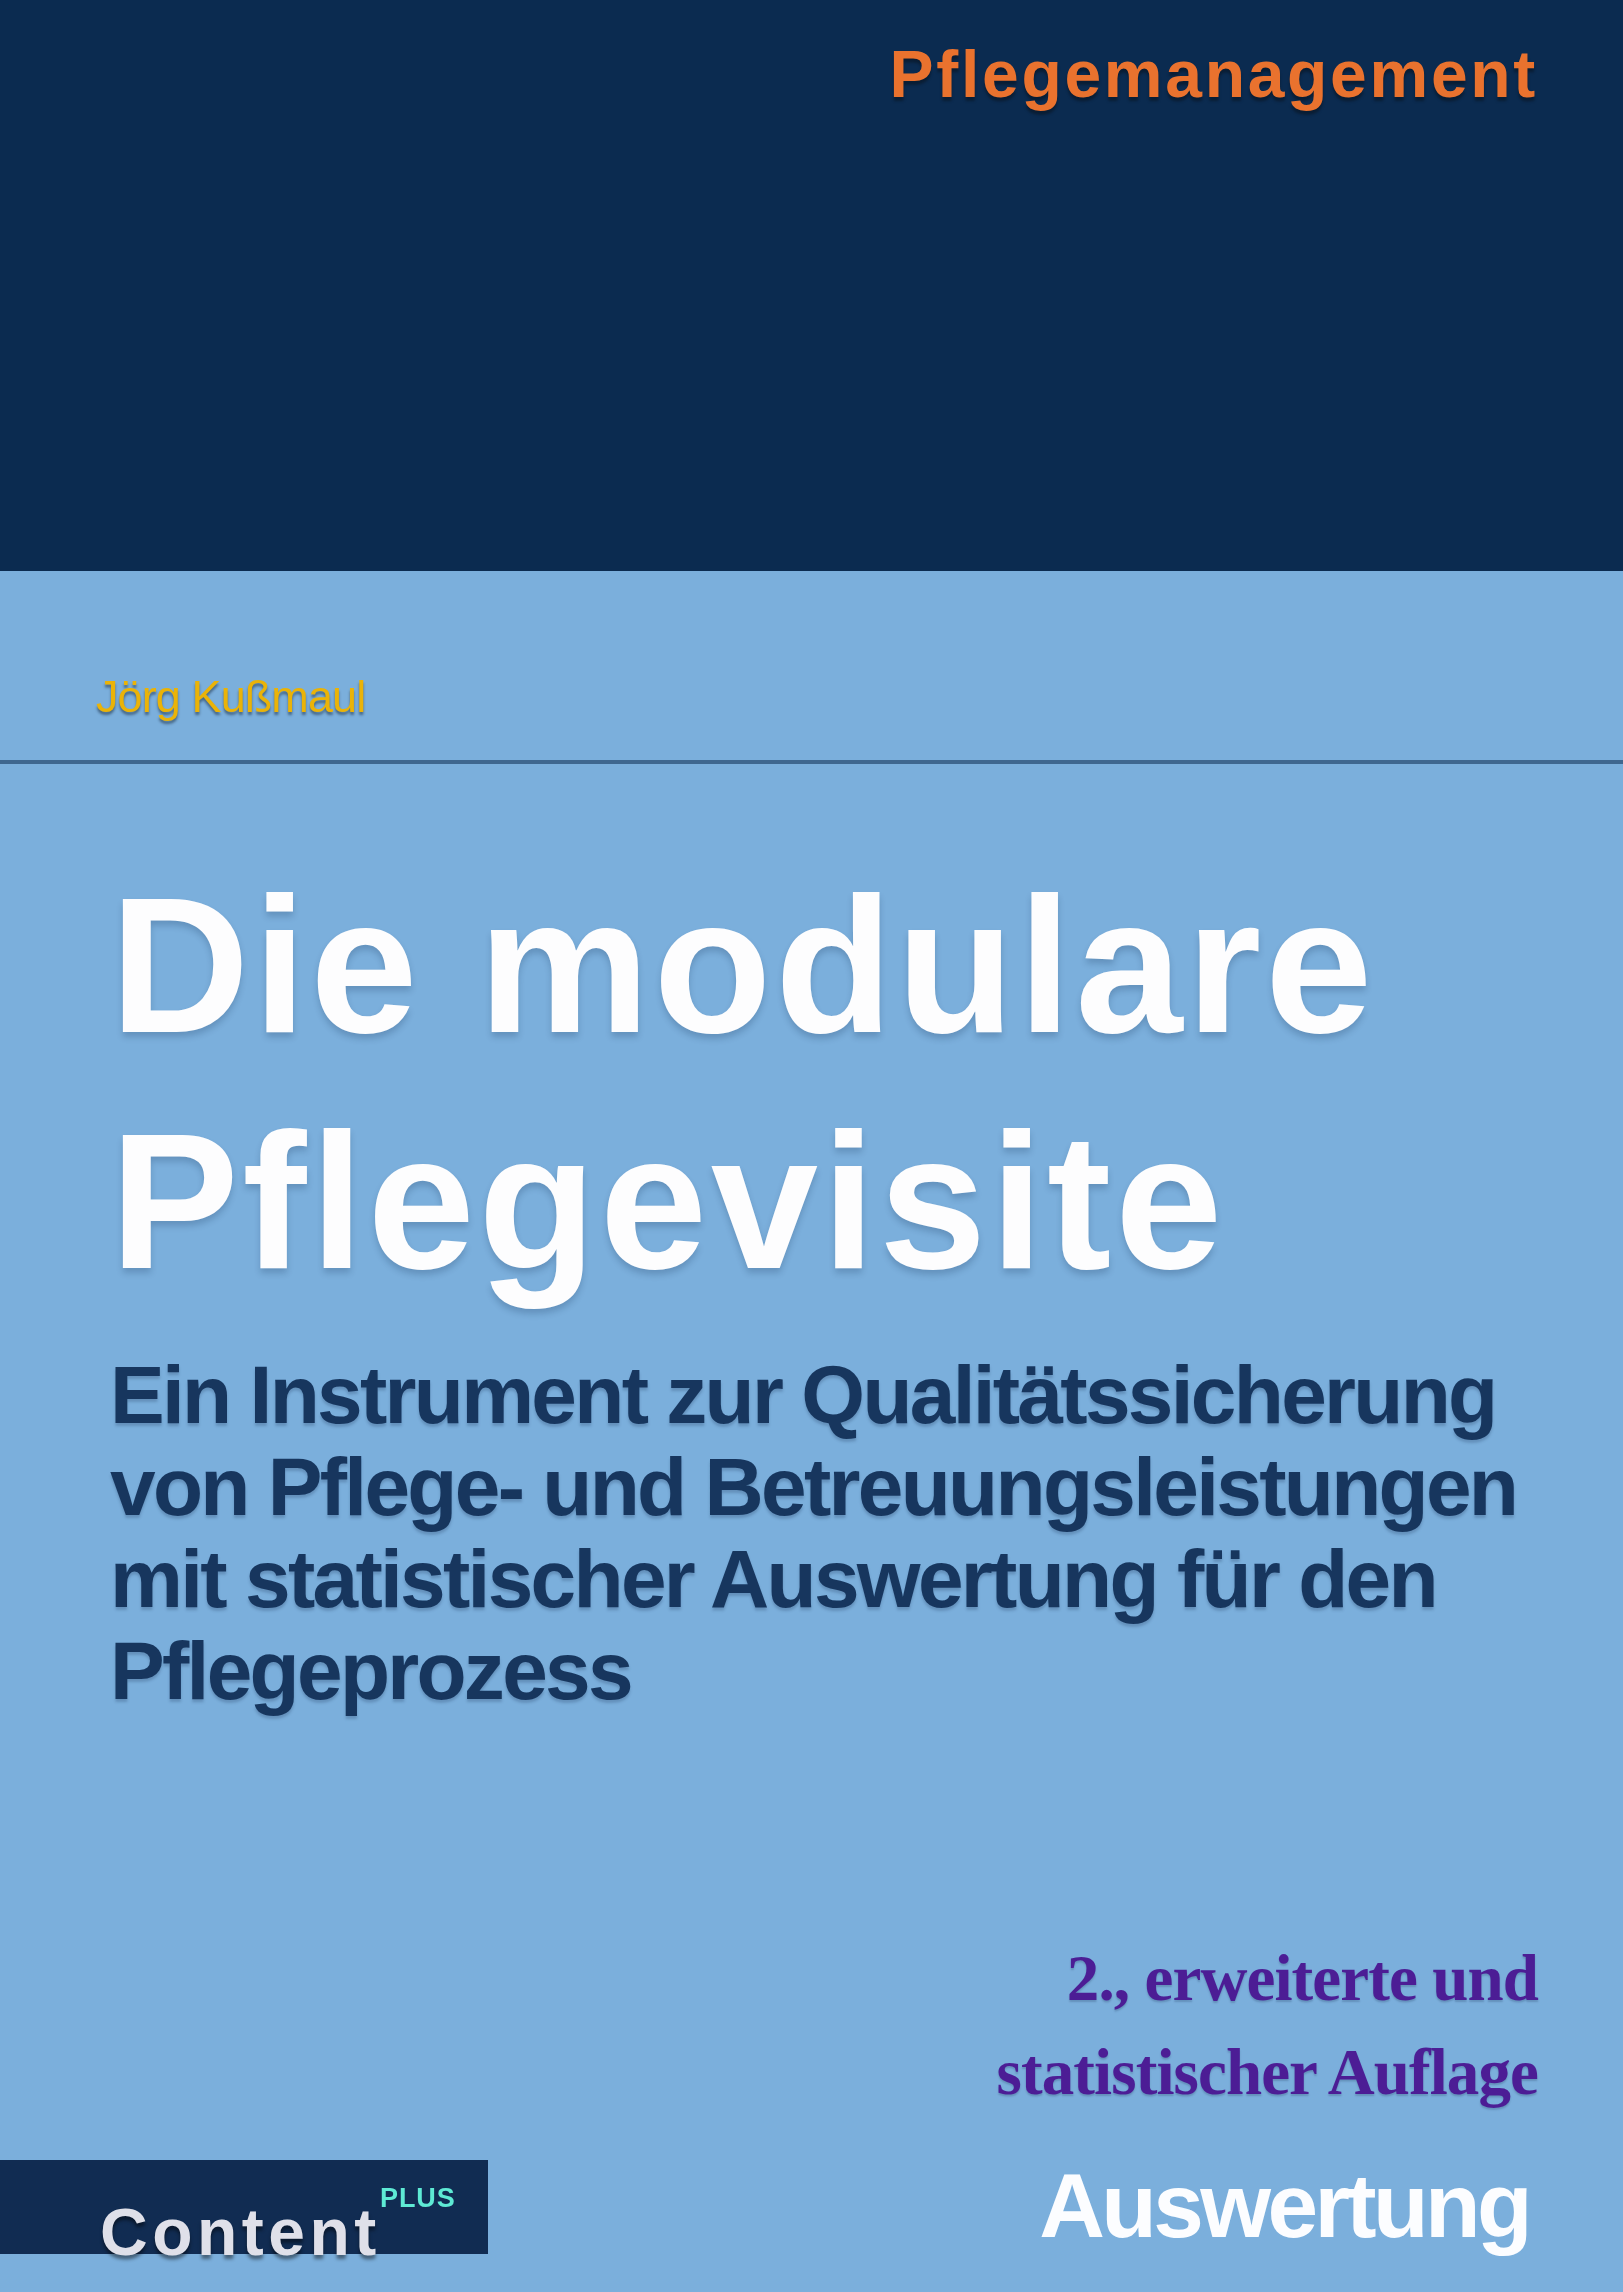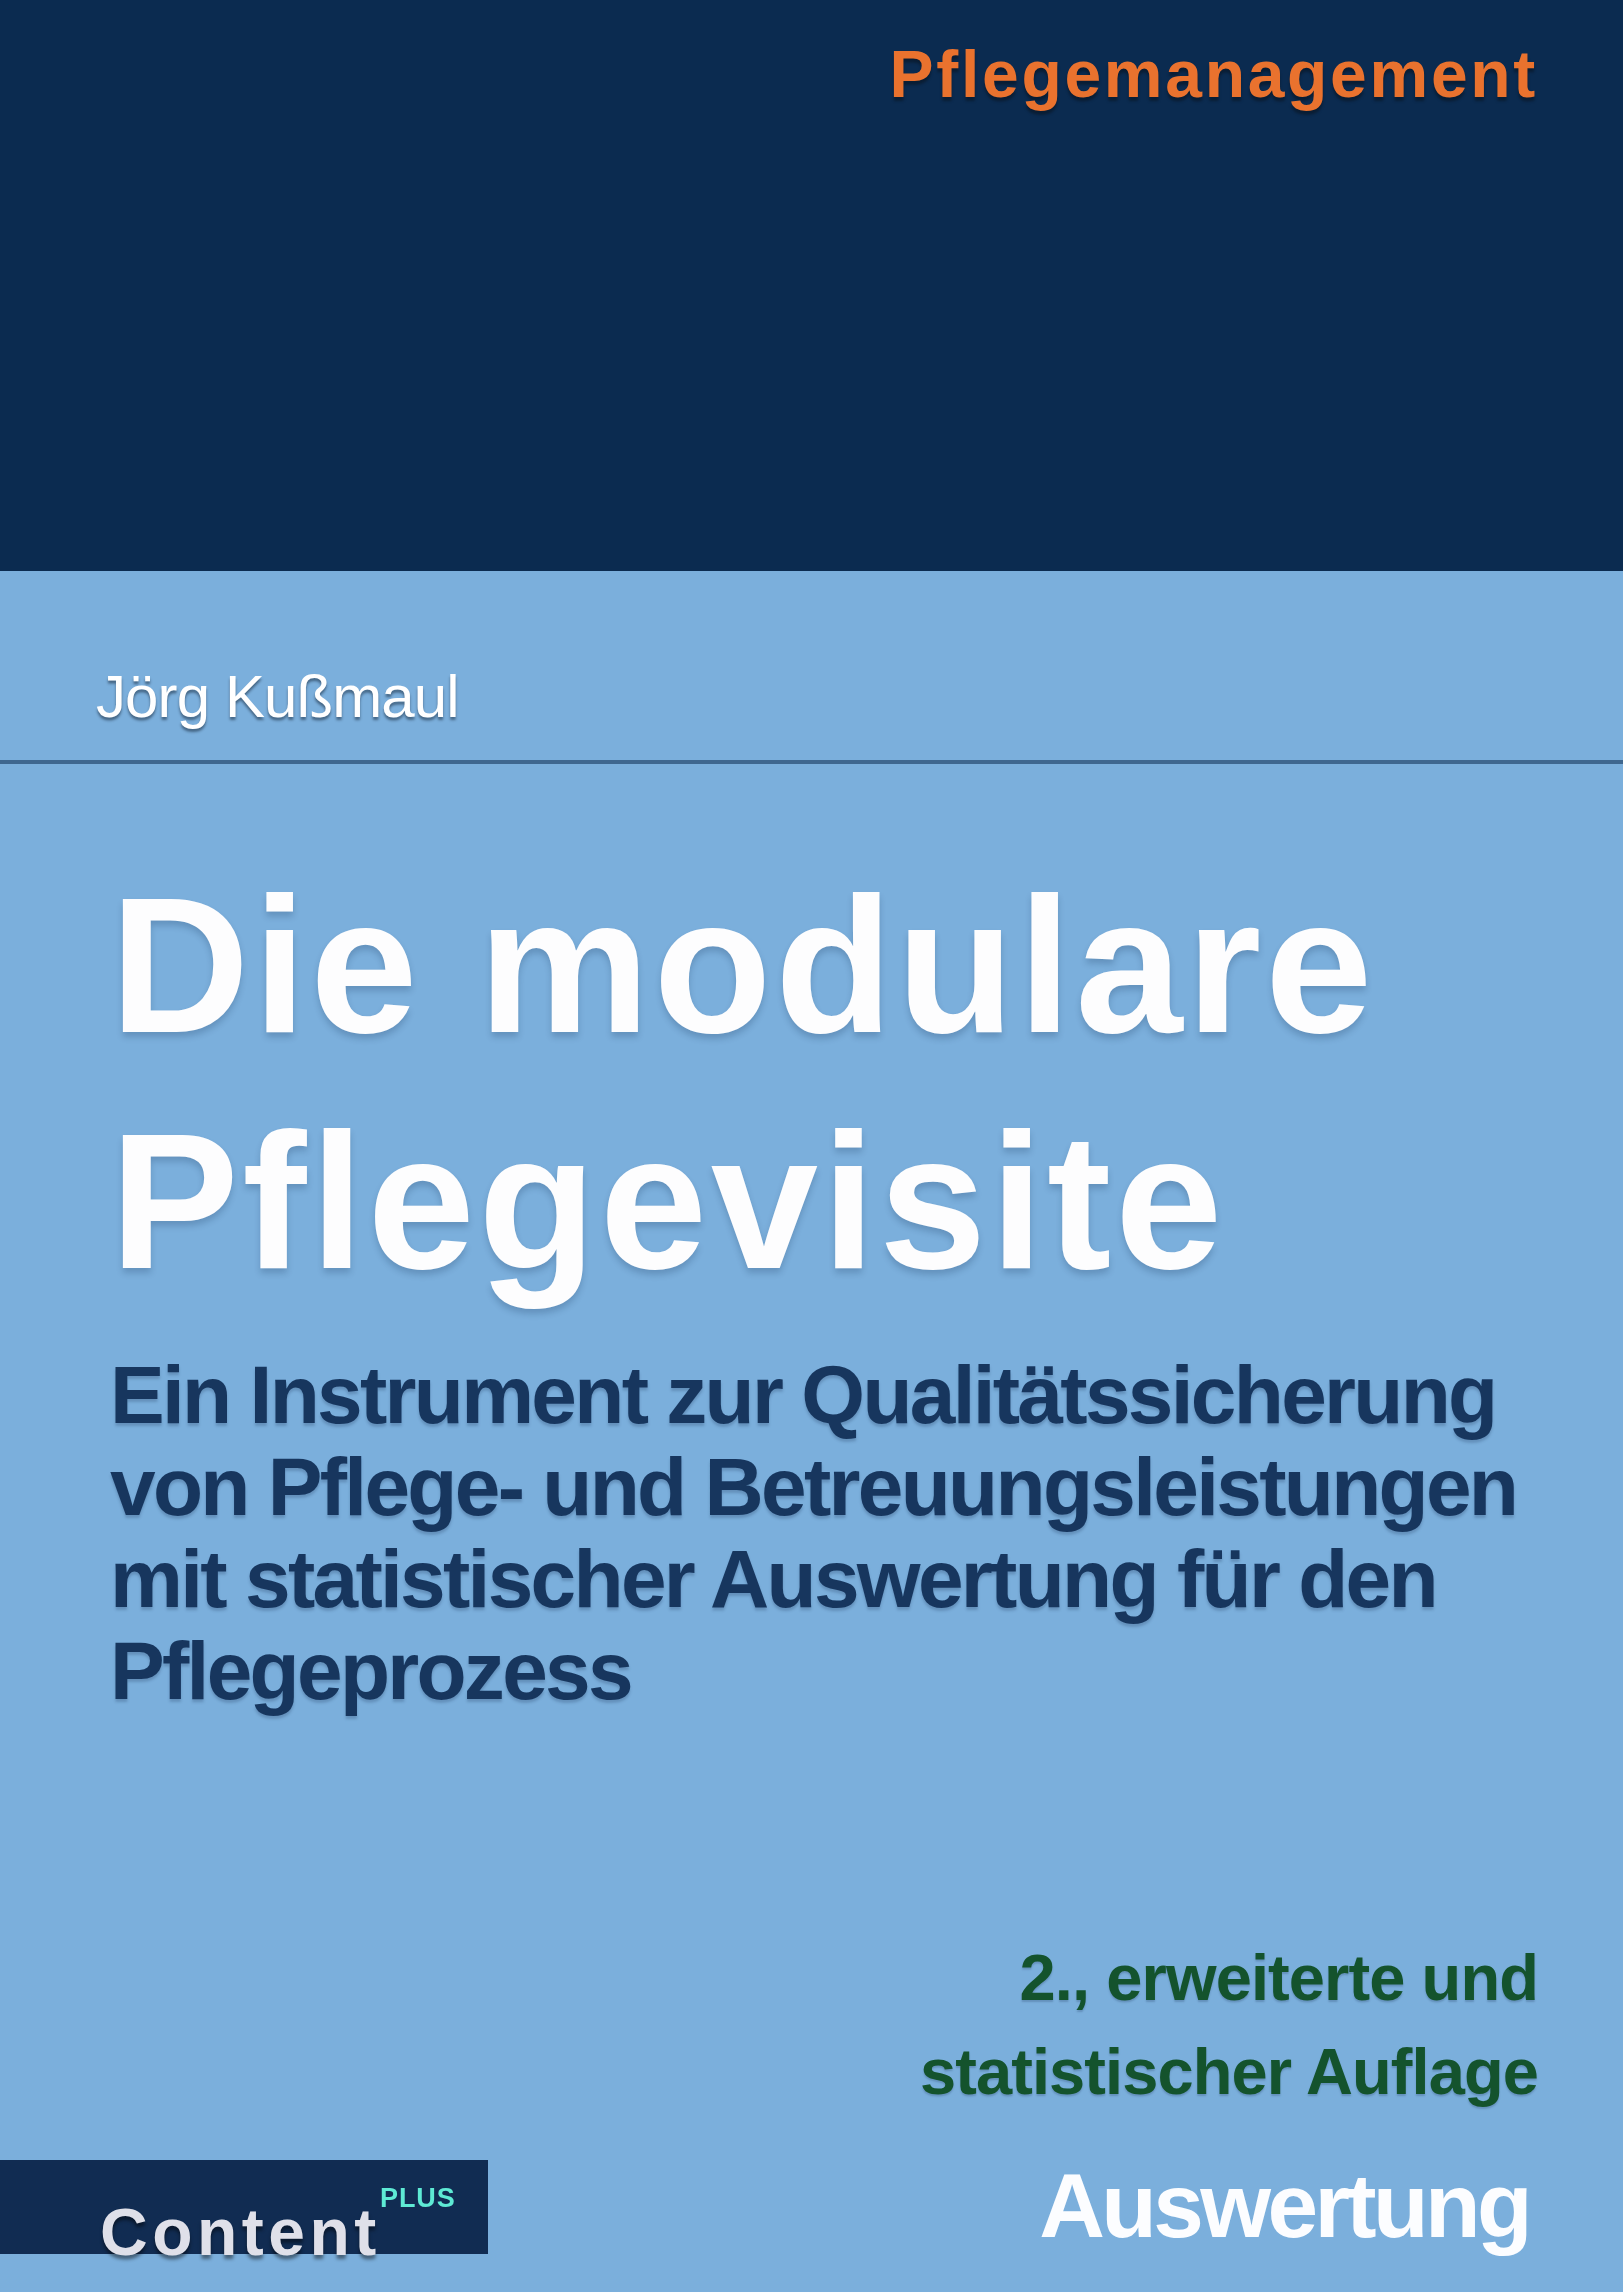--- a/index.html
+++ b/index.html
@@ -30,25 +30,25 @@
     font-weight: 700;
     letter-spacing: 2.7px;
     line-height: 81px;
     color: #e9722e;
     text-shadow: 0 3.6px 2.7px rgba(10, 5, 0, 0.35);
     white-space: nowrap;
   }
   .author {
     position: absolute;
     left: 96px; top: 656px;
-    font-size: 60px;
+    font-size: 45px;
     font-weight: 400;
     letter-spacing: -0.9px;
     line-height: 81px;
-    color: #ffffff;
+    color: #eab308;
     text-shadow: 0 2.7px 2.7px rgba(0, 10, 25, 0.45);
     white-space: nowrap;
   }
 
   
   .divider {
     position: absolute;
     left: 0; top: 760px;
     width: 1624px; height: 3.6px;
     background: rgba(15, 43, 80, 0.55);
@@ -83,23 +83,24 @@
   .subtitle span { display: block; }
 
   .edition {
     position: absolute;
     right: 86px; top: 1931px;
     text-align: right;
     font-size: 65px;
     font-weight: 600;
     letter-spacing: -0.9px;
     line-height: 94px;
-    color: #14532d;
+    color: #4c1d95;
     text-shadow: 0 1.8px 1.8px rgba(30, 55, 90, 0.25);
     white-space: nowrap;
+    font-family: Liberation Serif, serif;
   }
   .edition span { display: block; }
 
   
   .cp-box {
     position: absolute;
     left: 0; top: 2160px;
     width: 488px; height: 94px;
     background: #112c52;
   }

